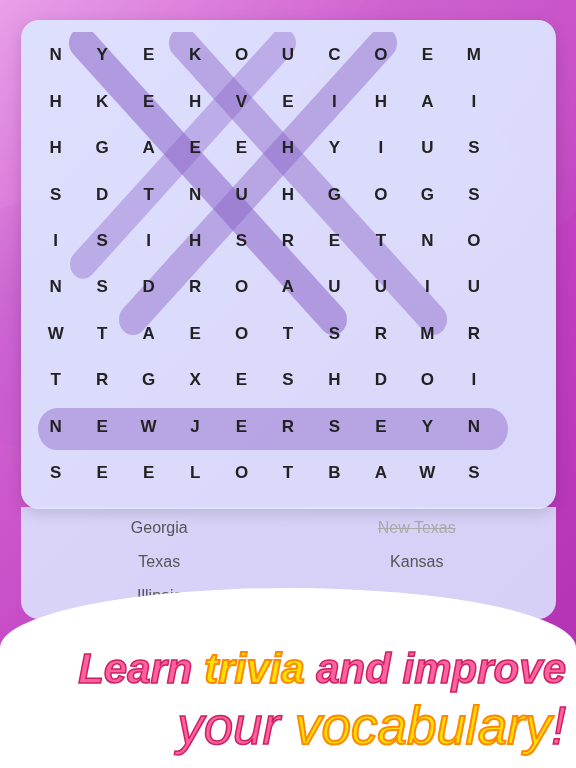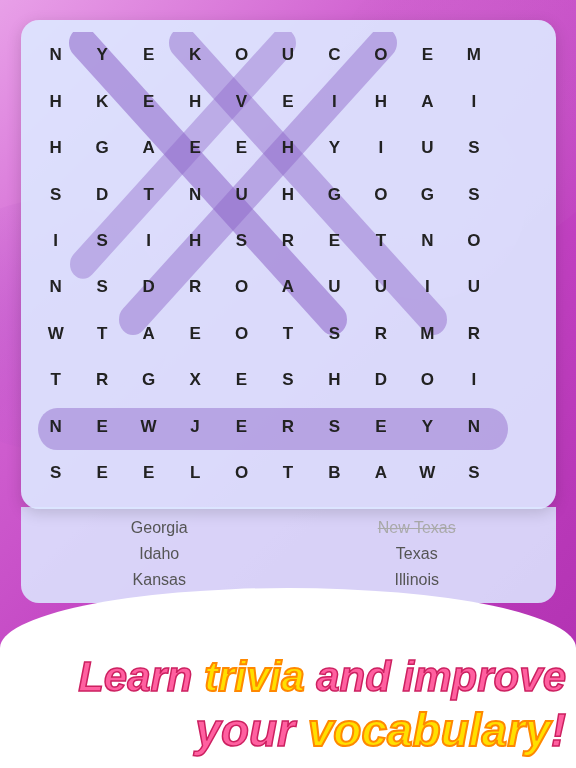--- a/index.html
+++ b/index.html
@@ -94,21 +94,21 @@
       background: rgba(220, 230, 255, 0.88);
       border-radius: 0 0 18px 18px;
       width: 535px;
       padding: 10px 20px 12px 20px;
       margin-top: -2px;
     }
 
     .word-list-grid {
       display: grid;
       grid-template-columns: 1fr 1fr;
-      gap: 4px 20px;
+      gap: 12px 20px;
     }
 
     .word-item {
       text-align: center;
       font-size: 16px;
       color: #555;
       padding: 2px 0;
     }
 
     .word-item.found {
@@ -155,22 +155,22 @@
       padding: 0 10px;
       line-height: 1.2;
     }
 
     .learn-line1 {
       font-size: 42px;
       font-weight: 900;
       font-style: italic;
     }
     .learn-line2 {
-      font-size: 46px;
-      font-weight: 700;
+      font-size: 53px;
+      font-weight: 400;
       font-style: italic;
     }
 
     .text-yellow {
       color: #FFE000;
       -webkit-text-stroke: 2px #FF8800;
       text-stroke: 2px #FF8800;
     }
     .text-pink {
       color: #FF60A0;
@@ -314,21 +314,20 @@
           <div class="grid-cell">S</div>
           <div class="grid-cell"></div>
         </div>
     </div>
   </div>
 
   <div class="word-list-container">
     <div class="word-list-grid" id="word-list">
     <div class="word-item">Georgia</div>
         <div class="word-item found">New Texas</div>
-        <div class="word-item">Idaho</div>
         <div class="word-item">Texas</div>
         <div class="word-item">Kansas</div>
         <div class="word-item">Illinois</div>
       </div>
   </div>
 
 </div>
 
 <div class="bottom-section">
   <div class="bump bump-1"></div>

